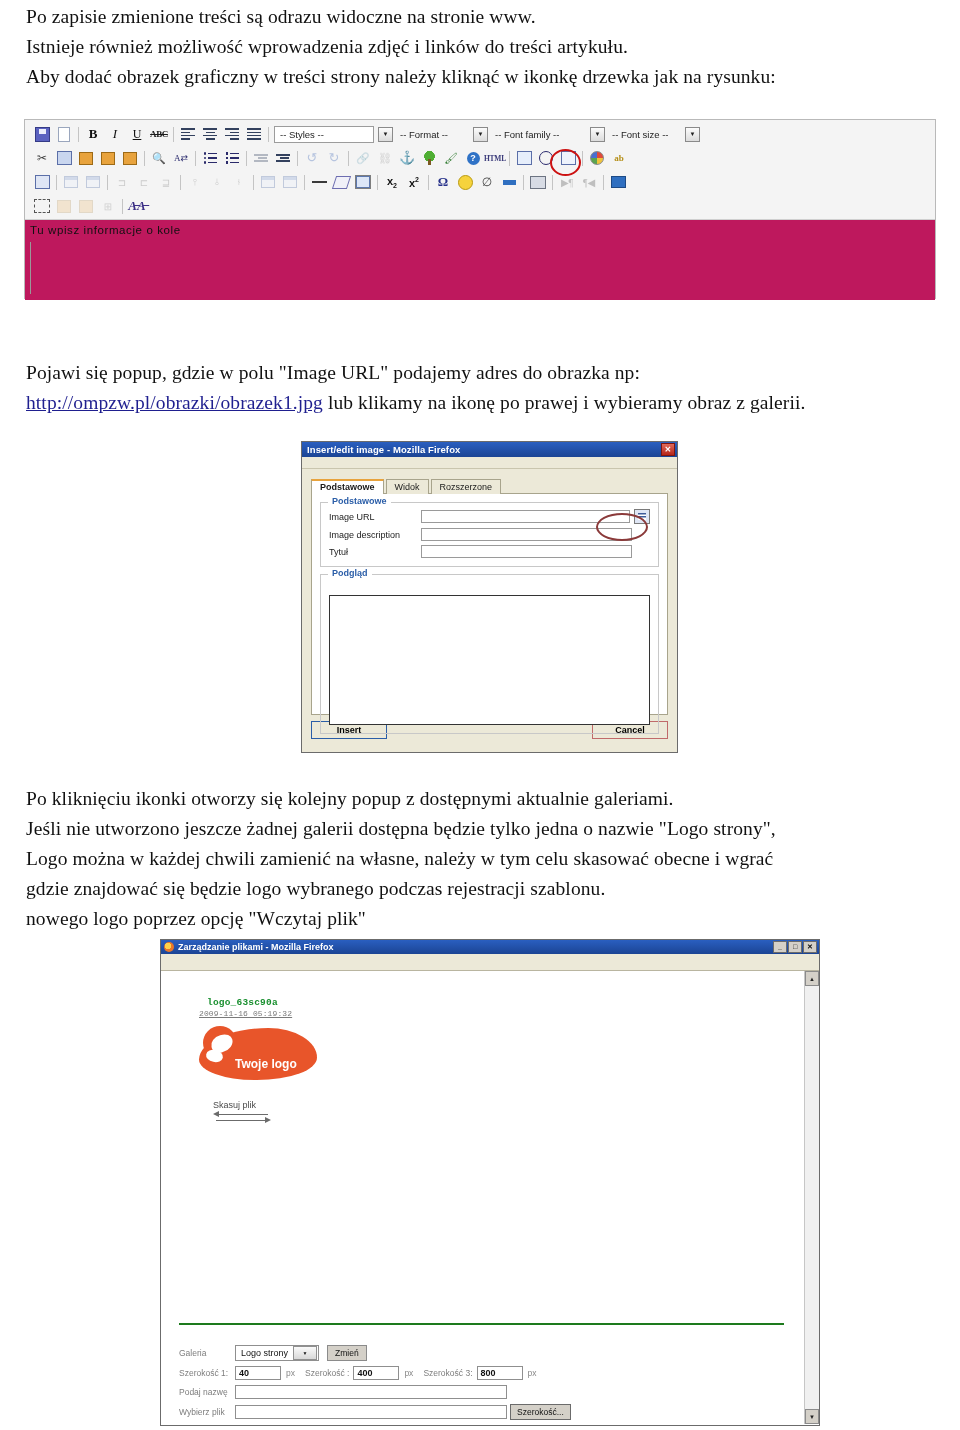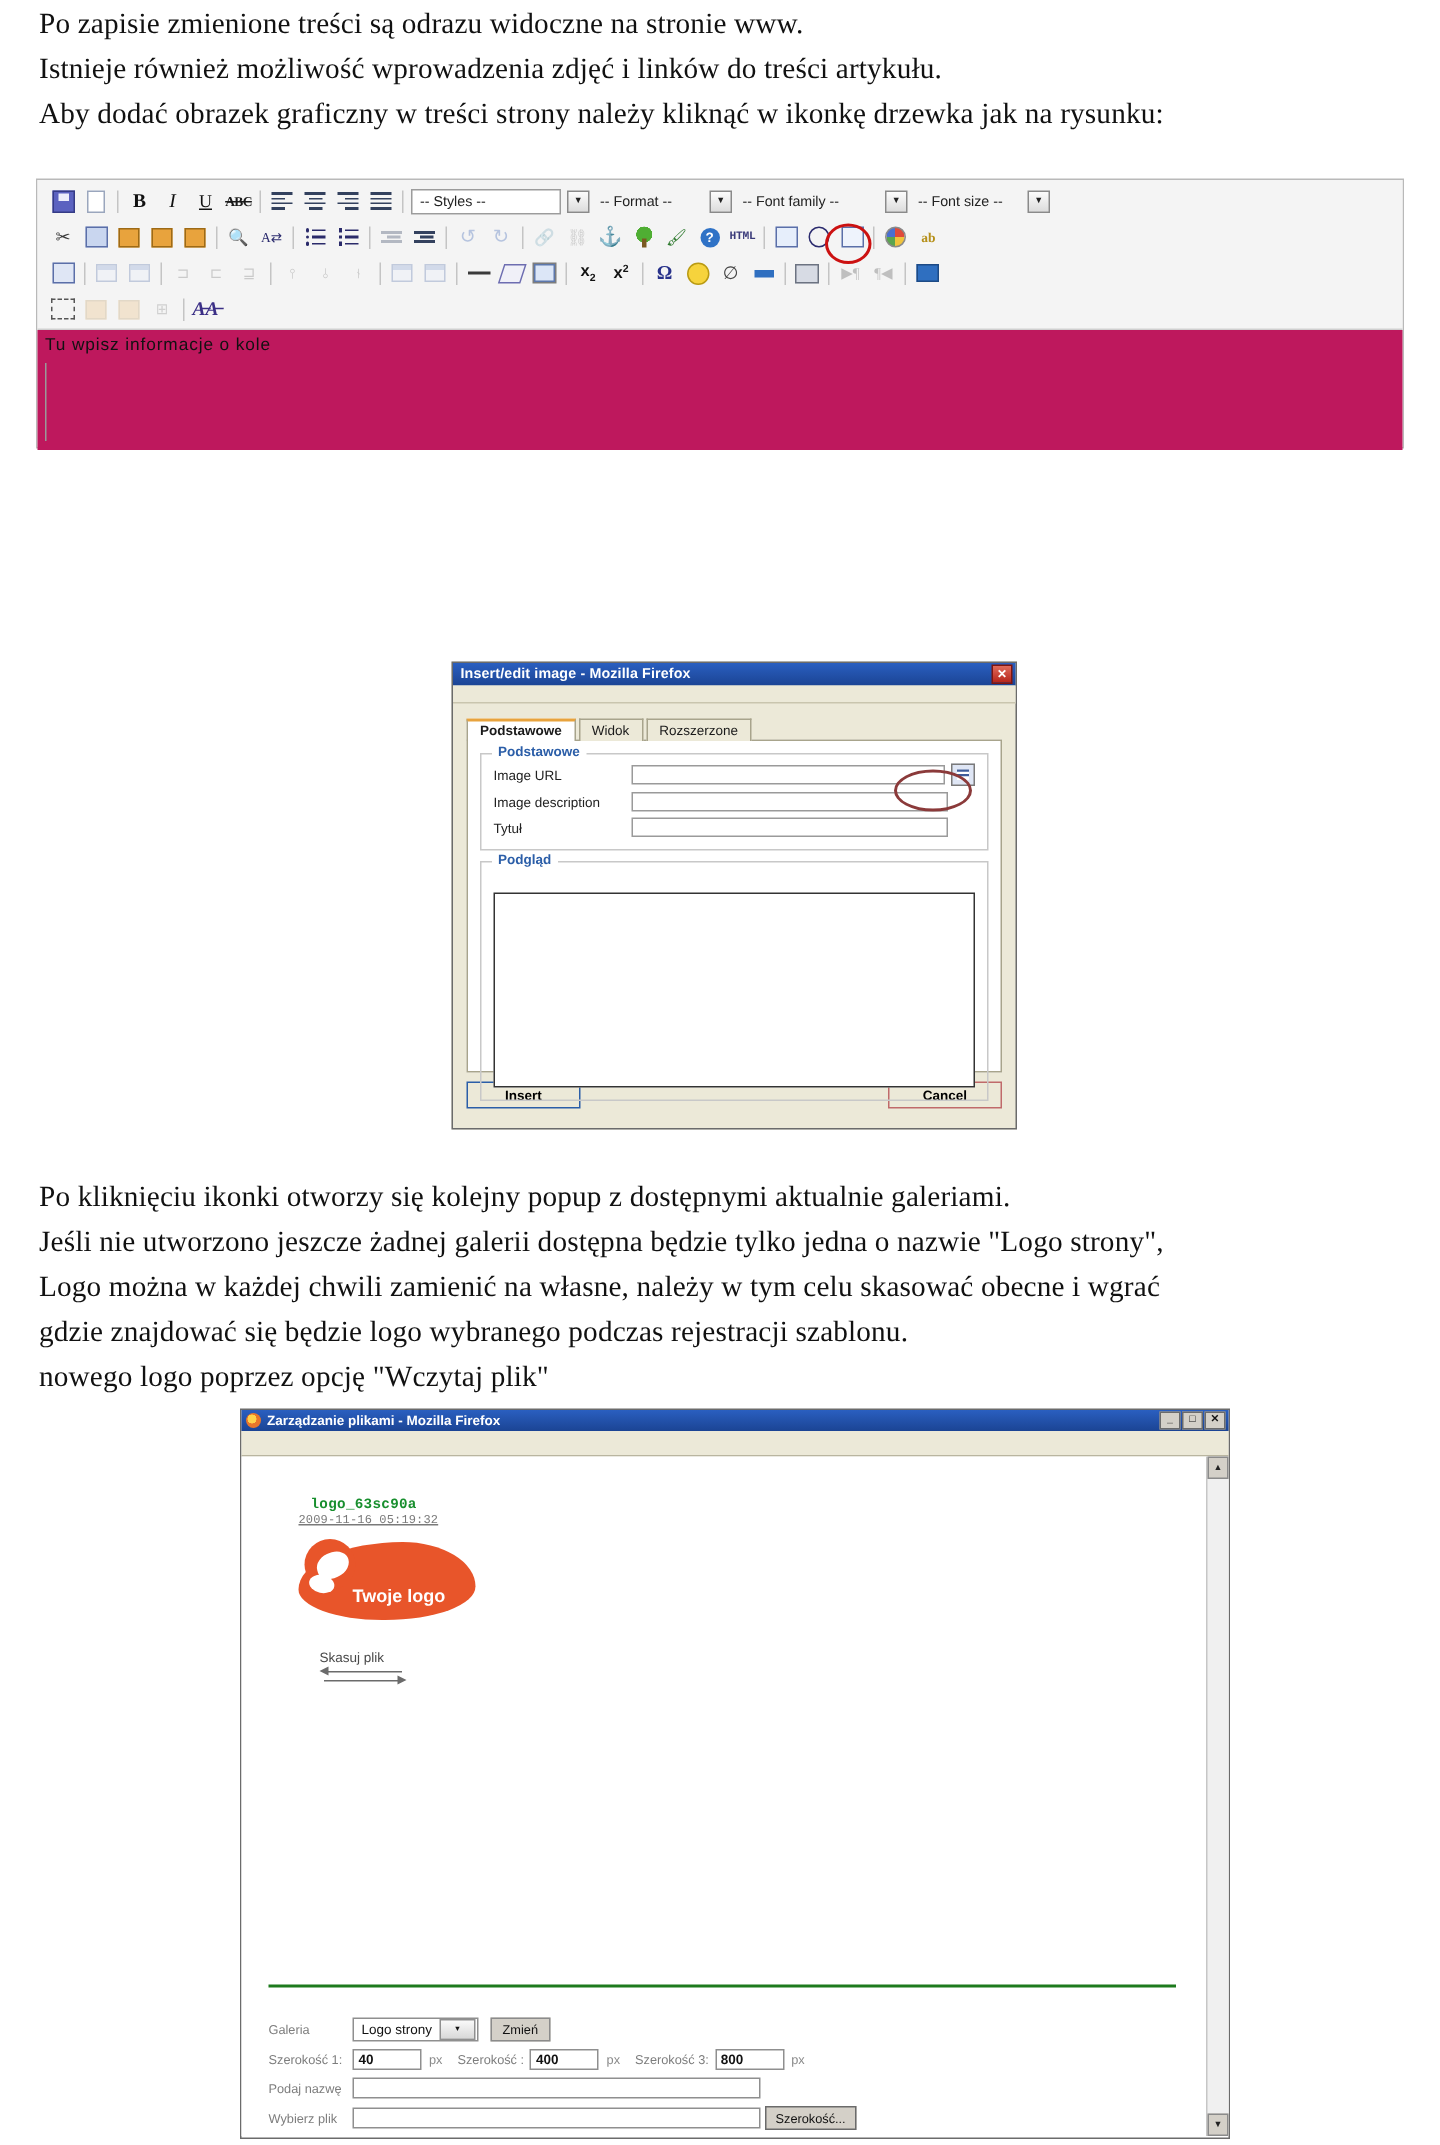--- a/index.html
+++ b/index.html
@@ -133,21 +133,21 @@
     width:15px;height:14px;
     background:radial-gradient(circle at 50% 38%, #4fae33 0 46%, rgba(0,0,0,0) 47%);
     position:relative;
   }
   .tree:after{content:"";position:absolute;left:6px;top:8px;width:3px;height:6px;background:#7a5a22;}
   .smiley{
     width:13px;height:13px;border-radius:50%;
     background:#f6d33c;border:1px solid #b99a12;
   }
   .omega{font-family:"Liberation Serif",serif;font-size:13px;color:#27318a;font-weight:bold;}
-  .htmlglyph{font-family:Liberation Mono, monospace;font-size:7.5px;color:#3b3b7a;font-weight:bold;letter-spacing:-.2px;}
+  .htmlglyph{font-family:Liberation Serif, serif;font-size:7.5px;color:#3b3b7a;font-weight:bold;letter-spacing:-.2px;}
   .anchor{font-size:13px;color:#2a48a8;}
   .tbl{
     width:14px;height:12px;
     background:
       linear-gradient(#8fa8d6,#8fa8d6) 0 0/100% 3px no-repeat,
       #eaf0fb;
     border:1px solid #5d78ad;
     box-sizing:border-box;
   }
   .tblact{outline:1px solid #7d7d7d;background:#dce6f7;}
@@ -733,20 +733,24 @@
     </div>
 
     <div class="editor-body">
       <div class="editor-text">Tu wpisz informacje o kole</div>
       <div class="caretline"></div>
     </div>
 
     <div class="highlight-ring" style="left:525px; top:29px; width:27px; height:23px;"></div>
   </div>
 
+  <div class="block-mid prose">
+    <p>Pojawi się popup, gdzie w  polu "Image URL" podajemy adres do obrazka np:</p>
+    <p><a class="doclink" href="#">http://ompzw.pl/obrazki/obrazek1.jpg</a><span> lub klikamy na ikonę po prawej i wybieramy obraz z galerii.</span></p>
+  </div>
 
   <div class="dlg">
     <div class="dlg-title">
       <span>Insert/edit image - Mozilla Firefox</span>
       <span class="dlg-x">✕</span>
     </div>
     <div class="dlg-subbar"></div>
 
     <div class="dlg-inner">
       <div class="tabs">

